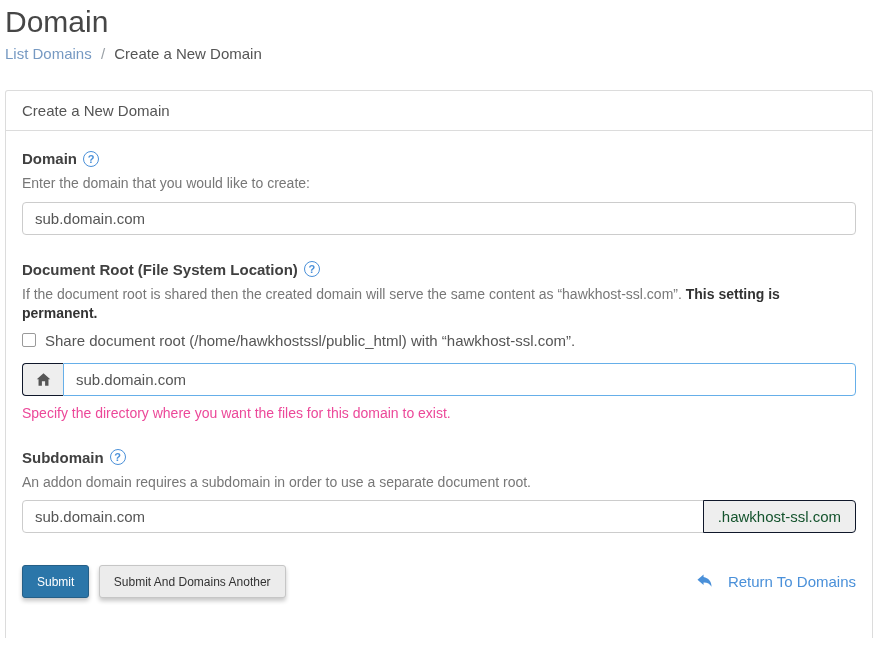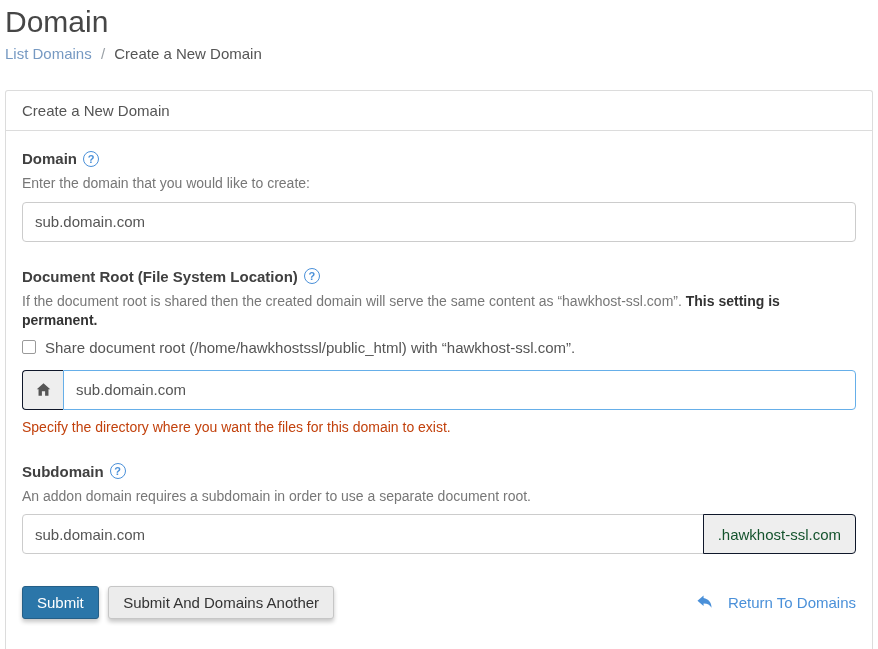--- a/index.html
+++ b/index.html
@@ -78,25 +78,25 @@
     cursor: pointer;
     flex: 0 0 auto;
   }
   .hint {
     font-size: 14px;
     color: #777;
     margin: 0 0 9px 0;
     line-height: 1.35;
   }
   .hint strong { color: #333; }
-  .hint.light { color: #c2410c; margin: 8px 0 0 0; }
+  .hint.light { color: #ec4899; margin: 8px 0 0 0; }
   .text-input {
     display: block;
     width: 100%;
-    height: 40px;
+    height: 33px;
     padding: 6px 12px;
     font-size: 15px;
     font-family: inherit;
     color: #555;
     background: #fff;
     border: 1px solid #ccc;
     border-radius: 4px;
     outline: none;
   }
   .checkbox-row {
@@ -147,21 +147,21 @@
     border-radius: 0 4px 4px 0;
   }
   .input-with-suffix { border-radius: 4px 0 0 4px; }
   .actions-row {
     display: flex;
     justify-content: space-between;
     align-items: center;
     margin-top: 32px;
   }
   .btn {
-    font-size: 15px;
+    font-size: 12px;
     font-family: inherit;
     padding: 6px 14px;
     height: 33px;
     border-radius: 3px;
     cursor: pointer;
     box-shadow: 0 3px 4px rgba(0,0,0,0.22);
   }
   .btn-primary {
     background: #2b76a9;
     border: 1px solid #255f87;

